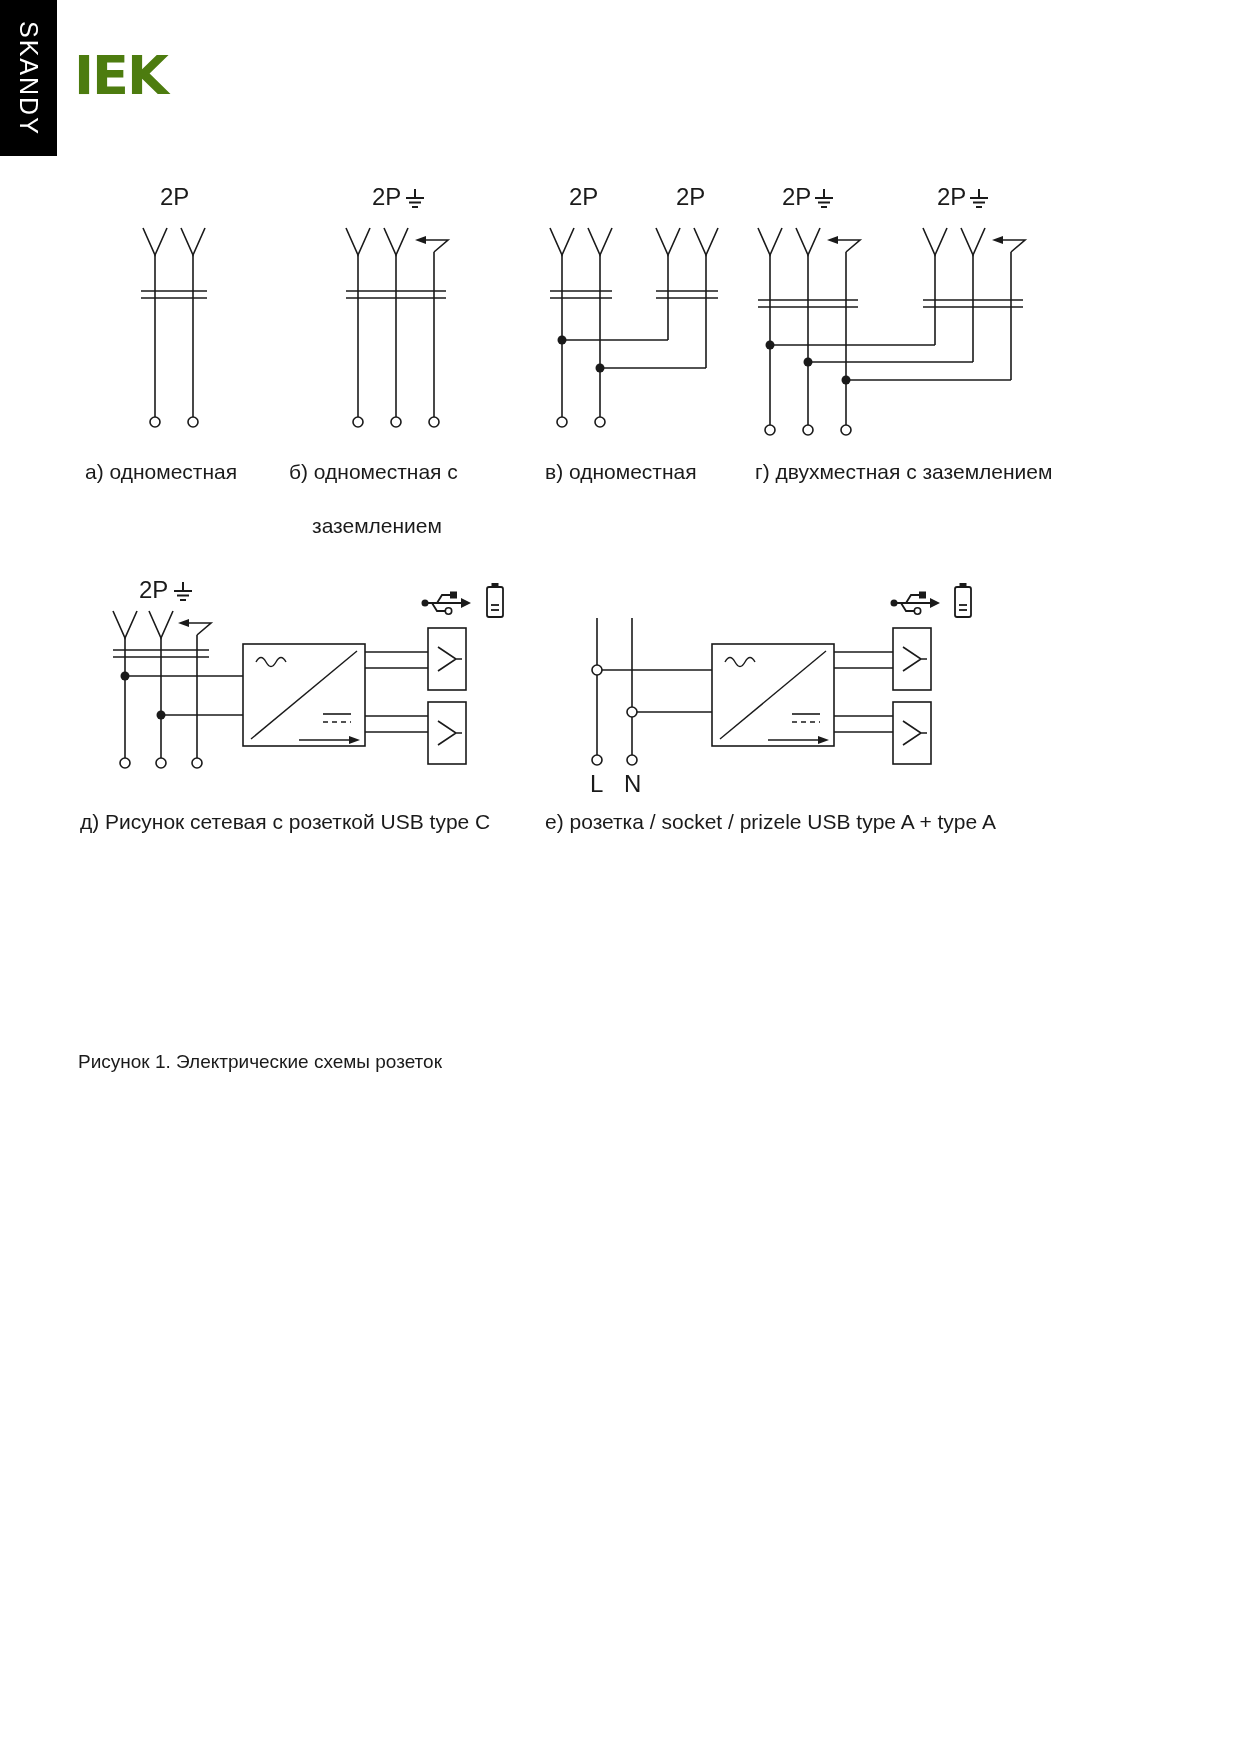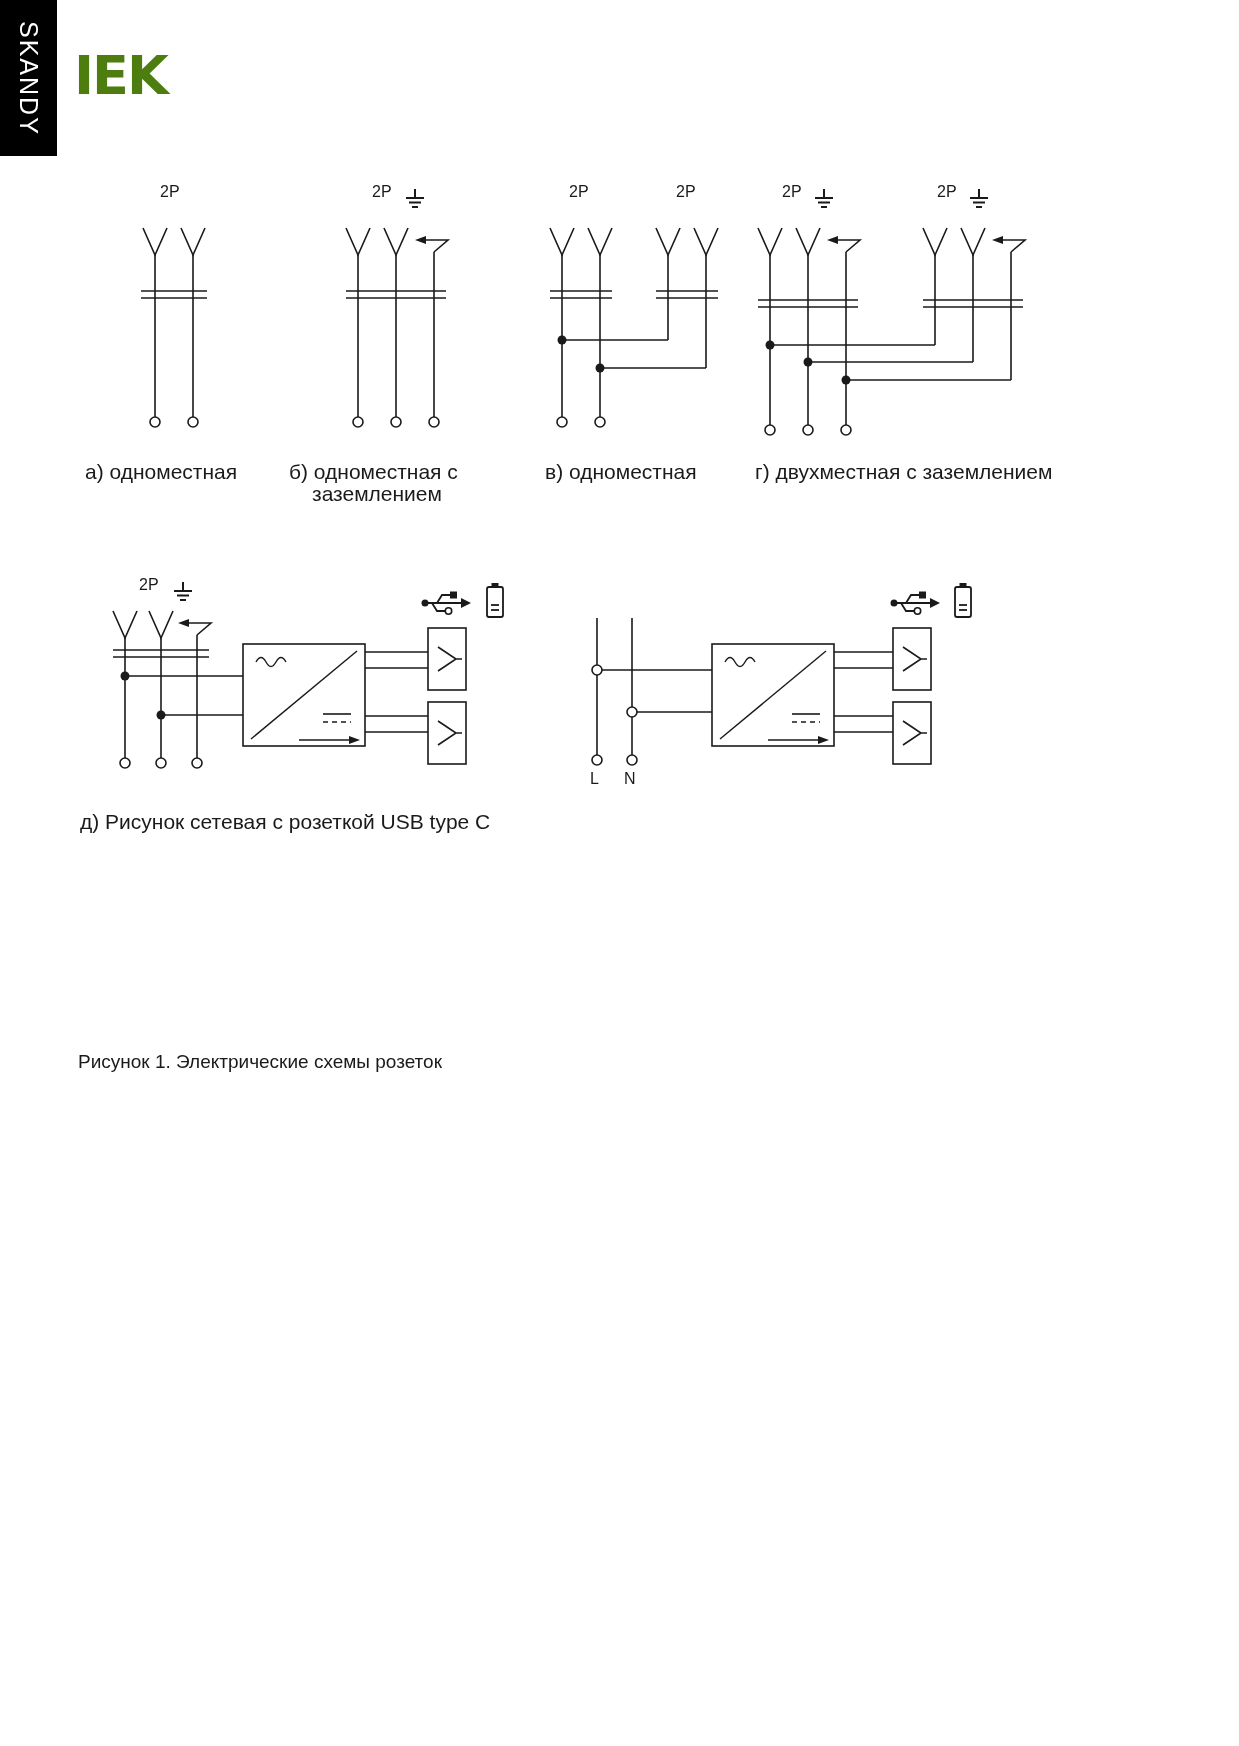--- a/index.html
+++ b/index.html
@@ -10,24 +10,24 @@
   .side-tab { position:absolute; left:0; top:0; width:57px; height:156px; background:#000;
               color:#fff; display:flex; align-items:center; justify-content:center; }
   .side-tab-text { writing-mode:vertical-rl; font-size:25px; letter-spacing:2px; }
 
   .logo { position:absolute; left:74px; top:44px; font-size:54px; font-weight:bold;
           letter-spacing:-2px; color:#4d7c0f; font-family:"DejaVu Sans",sans-serif; }
 
   .diagram-layer { position:absolute; left:0; top:0; }
 
   .t { position:absolute; color:#1a1a1a; white-space:nowrap; }
-  .pole { font-size:16px; }
+  .pole { font-size:24px; }
   .cap  { font-size:21px; line-height:22px; }
   .figcap { font-size:19px; }
-  .indent2 { margin-left:23px; }
+  .indent2 { margin-left:23px;margin-top:32px; }
 </style>
 </head>
 <body>
 
 <div class="page">
 
   <div class="side-tab">
     <div class="side-tab-text">SKANDY</div>
   </div>
 
@@ -217,16 +217,17 @@
   <div class="t pole" style="left:624px; top:770px">N</div>
 
   <div class="t cap" style="left:85px; top:461px">а) одноместная</div>
   <div class="t cap" style="left:289px; top:461px">
     <div>б) одноместная с</div>
     <div class="indent2">заземлением</div>
   </div>
   <div class="t cap" style="left:545px; top:461px">в) одноместная</div>
   <div class="t cap" style="left:755px; top:461px">г) двухместная с заземлением</div>
   <div class="t cap" style="left:80px; top:811px">д) Рисунок сетевая с розеткой USB type C</div>
+  <div class="t cap" style="left:545px; top:811px">е) розетка / socket / prizele USB type A + type A</div>
 
   <div class="t figcap" style="left:78px; top:1051px">Рисунок 1. Электрические схемы розеток</div>
 
 </div>
 
 </body></html>

